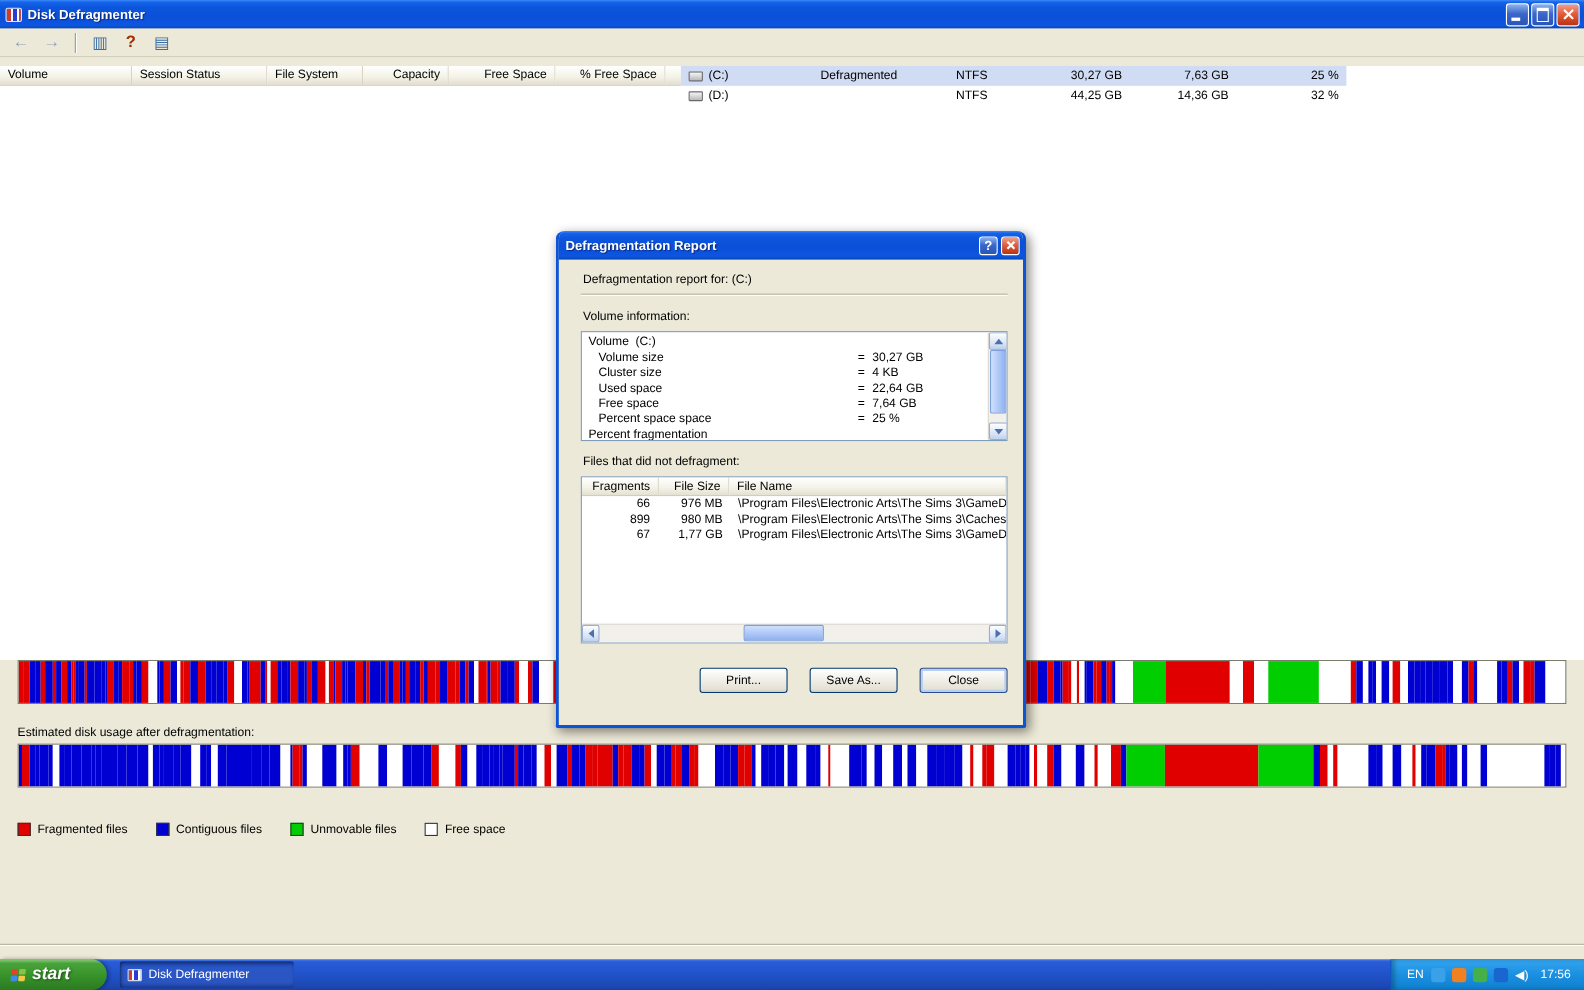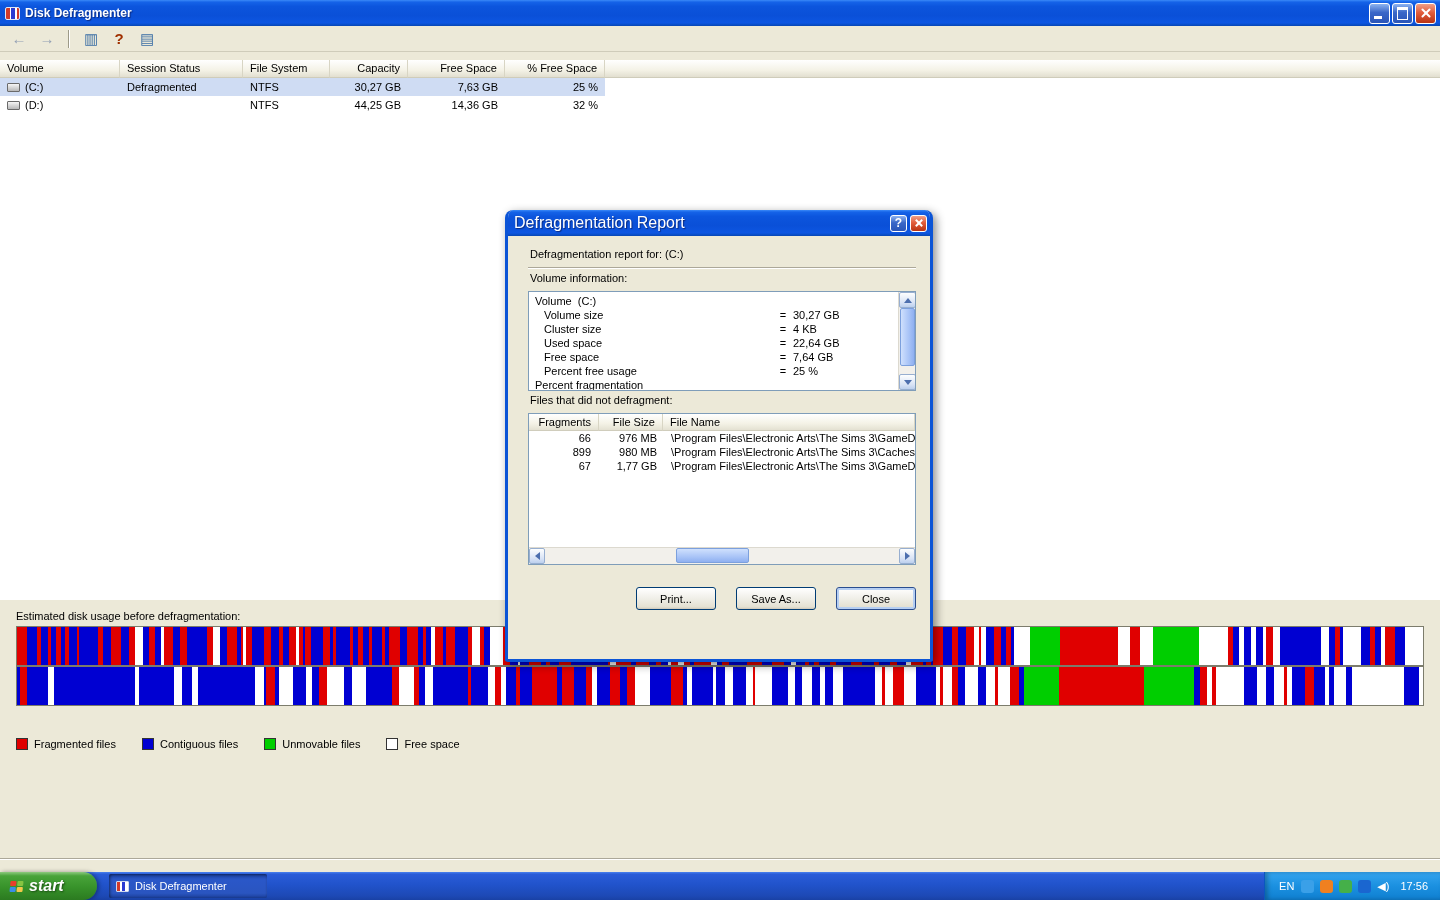--- a/index.html
+++ b/index.html
@@ -24,21 +24,21 @@
   .xbar::after{transform:translate(-50%,-50%) rotate(-45deg)}
 
   .menubar{height:22px;background:#ece9d8;border-bottom:1px solid #d8d4c4;display:flex;align-items:center;padding-left:4px}
   .menu-item{padding:3px 9px}
   .toolbar{height:26px;background:#ece9d8;border-bottom:1px solid #cfccba;display:flex;align-items:center;padding-left:8px;gap:6px}
   .tb-icon{width:22px;height:20px;display:flex;align-items:center;justify-content:center;font-size:15px}
   .tb-sep{width:2px;height:18px;border-left:1px solid #9d9a88;border-right:1px solid #fff;margin:0 4px}
   .spacer{height:8px;background:#ece9d8}
 
   
-  .listview{flex:1;background:#fff;overflow:hidden;display:flex;flex-direction:column}
+  .listview{flex:1;background:#fff;overflow:hidden;display:flex;}
   .lv-header{display:flex;height:18px}
   .lv-hcell{background:linear-gradient(180deg,#ffffff,#f4f2e6 60%,#e2dfd0);border-right:1px solid #d8d5c4;
     border-bottom:1px solid #cfccba;line-height:17px;padding:0 7px;white-space:nowrap}
   .lv-hcell.fill{flex:1;border-right:none}
   .col-volume{width:120px}.col-status{width:123px}.col-fs{width:87px}.col-cap{width:78px}.col-free{width:97px}.col-pct{width:100px}
   .num{text-align:right}
   .lv-row{display:flex;height:18px;line-height:18px}
   .lv-row .cells{display:flex;width:605px}
   .lv-row.selected .cells{background:#cfdcf3}
   .lv-cell{padding:0 7px;white-space:nowrap;display:flex;align-items:center}
@@ -62,32 +62,32 @@
   .legend-item{display:flex;align-items:center;gap:6px}
   .swatch{width:12px;height:12px;border:1px solid #333}
   .panel-sep{position:absolute;left:0;right:0;bottom:12px;height:2px;border-top:1px solid #aca899;border-bottom:1px solid #fff}
 
   
   .dialog{position:absolute;left:505px;top:210px;width:428px;height:452px;z-index:50;background:#ece9d8;
     border:3px solid #0b54d6;border-top:none;border-radius:8px 8px 3px 3px;overflow:hidden;
     box-shadow:3px 3px 10px rgba(0,0,0,.45)}
   .dlg-titlebar{height:26px;margin:0 -3px;display:flex;align-items:center;padding:0 6px 0 9px;
     background:linear-gradient(180deg,#3b8af8 0%,#1563e8 8%,#0c55dd 25%,#0a50d8 60%,#0d56e2 88%,#0747b4 100%)}
-  .dlg-title{color:#fff;font-weight:normal;font-size:16px;text-shadow:1px 1px 1px #0a2a80;flex:1}
+  .dlg-title{color:#fff;font-weight:bold;font-size:12px;text-shadow:1px 1px 1px #0a2a80;flex:1}
   .dlg-btns{display:flex;gap:3px}
   .dbtn{width:17px;height:17px;border:1px solid #fff;border-radius:3px;position:relative;display:flex;align-items:center;justify-content:center;color:#fff;font-weight:bold;font-size:12px}
   .dbtn.help{background:linear-gradient(180deg,#8db3f0,#3a67c8 45%,#2a55b8)}
   .dbtn.close{background:linear-gradient(180deg,#f0a088,#e25d3c 45%,#b93312)}
   .dbtn.close::before,.dbtn.close::after{content:"";position:absolute;left:50%;top:50%;width:9px;height:2px;background:#fff}
   .dbtn.close::before{transform:translate(-50%,-50%) rotate(45deg)}
   .dbtn.close::after{transform:translate(-50%,-50%) rotate(-45deg)}
   .dlg-body{padding:12px 14px 0 20px;position:relative}
   .report-for{margin-left:2px}
   .etched{margin-top:7px;height:2px;border-top:1px solid #aca899;border-bottom:1px solid #fff}
-  .section-label{margin:3px 0 0 2px}
+  .section-label{margin:13px 0 0 2px}
   .vi-box{margin-top:7px;height:100px;background:#fff;border:1px solid #7f9db9;position:relative;overflow:hidden}
   .vi-lines{position:absolute;inset:2px 18px 0 6px}
   .vi-line{display:flex;height:14px;line-height:14px}
   .vi-name{flex:1;white-space:pre}
   .vi-name.indent{padding-left:9px}
   .vi-eq{width:20px;text-align:center}
   .vi-val{width:104px}
 
   
   .vscroll{position:absolute;top:0;right:0;bottom:0;width:17px;background:#f2f0eb;border-left:1px solid #dcd9cf}
@@ -204,21 +204,20 @@
             <div class="lv-cell col-fs">NTFS</div>
             <div class="lv-cell col-cap num">44,25 GB</div>
             <div class="lv-cell col-free num">14,36 GB</div>
             <div class="lv-cell col-pct num">32 %</div>
           </div>
         </div>
       </div>
   </div>
 
   <div class="bottom-panel">
-    <div class="usage-label">Estimated disk usage before defragmentation:</div>
     <div class="usage-bar" id="barBefore">
         <div class="seg" style="width: 0.284091%; background: rgb(224, 0, 0);"></div>
         <div class="seg" style="width: 0.426136%; background: rgb(224, 0, 0);"></div>
         <div class="seg" style="width: 0.355114%; background: rgb(0, 0, 210);"></div>
         <div class="seg" style="width: 0.355114%; background: rgb(0, 0, 210);"></div>
         <div class="seg" style="width: 0.284091%; background: rgb(224, 0, 0);"></div>
         <div class="seg" style="width: 0.497159%; background: rgb(0, 0, 210);"></div>
         <div class="seg" style="width: 0.213068%; background: rgb(224, 0, 0);"></div>
         <div class="seg" style="width: 0.355114%; background: rgb(0, 0, 210);"></div>
         <div class="seg" style="width: 0.355114%; background: rgb(224, 0, 0);"></div>
@@ -472,20 +471,21 @@
         <div class="seg" style="width: 0.426136%; background: rgb(0, 0, 210);"></div>
         <div class="seg" style="width: 0.284091%; background: rgb(255, 255, 255);"></div>
         <div class="seg" style="width: 0.426136%; background: rgb(224, 0, 0);"></div>
         <div class="seg" style="width: 0.284091%; background: rgb(224, 0, 0);"></div>
         <div class="seg" style="width: 0.355114%; background: rgb(0, 0, 210);"></div>
         <div class="seg" style="width: 0.355114%; background: rgb(0, 0, 210);"></div>
         <div class="seg" style="width: 0.355114%; background: rgb(255, 255, 255);"></div>
         <div class="seg" style="width: 0.426136%; background: rgb(255, 255, 255);"></div>
         <div class="seg" style="width: 0.355114%; background: rgb(255, 255, 255);"></div>
       </div>
+    <div class="usage-label second">Estimated disk usage after defragmentation:</div>
     <div class="usage-bar" id="barAfter">
         <div class="seg" style="width: 0.213068%; background: rgb(0, 0, 210);"></div>
         <div class="seg" style="width: 0.497159%; background: rgb(224, 0, 0);"></div>
         <div class="seg" style="width: 0.355114%; background: rgb(0, 0, 210);"></div>
         <div class="seg" style="width: 0.284091%; background: rgb(0, 0, 210);"></div>
         <div class="seg" style="width: 0.568182%; background: rgb(0, 0, 210);"></div>
         <div class="seg" style="width: 0.284091%; background: rgb(0, 0, 210);"></div>
         <div class="seg" style="width: 0.426136%; background: rgb(255, 255, 255);"></div>
         <div class="seg" style="width: 0.355114%; background: rgb(0, 0, 210);"></div>
         <div class="seg" style="width: 0.426136%; background: rgb(0, 0, 210);"></div>
@@ -738,21 +738,21 @@
             <span class="vi-name indent">Used space</span>
             <span class="vi-eq">=</span>
             <span class="vi-val">22,64 GB</span>
           </div>
           <div class="vi-line">
             <span class="vi-name indent">Free space</span>
             <span class="vi-eq">=</span>
             <span class="vi-val">7,64 GB</span>
           </div>
           <div class="vi-line">
-            <span class="vi-name indent">Percent free usage</span>
+            <span class="vi-name indent">Percent space space</span>
             <span class="vi-eq">=</span>
             <span class="vi-val">25 %</span>
           </div>
           <div class="vi-line">
             <span class="vi-name">Percent fragmentation</span>
             <span class="vi-eq"></span>
             <span class="vi-val"></span>
           </div>
         </div>
       <div class="vscroll">

